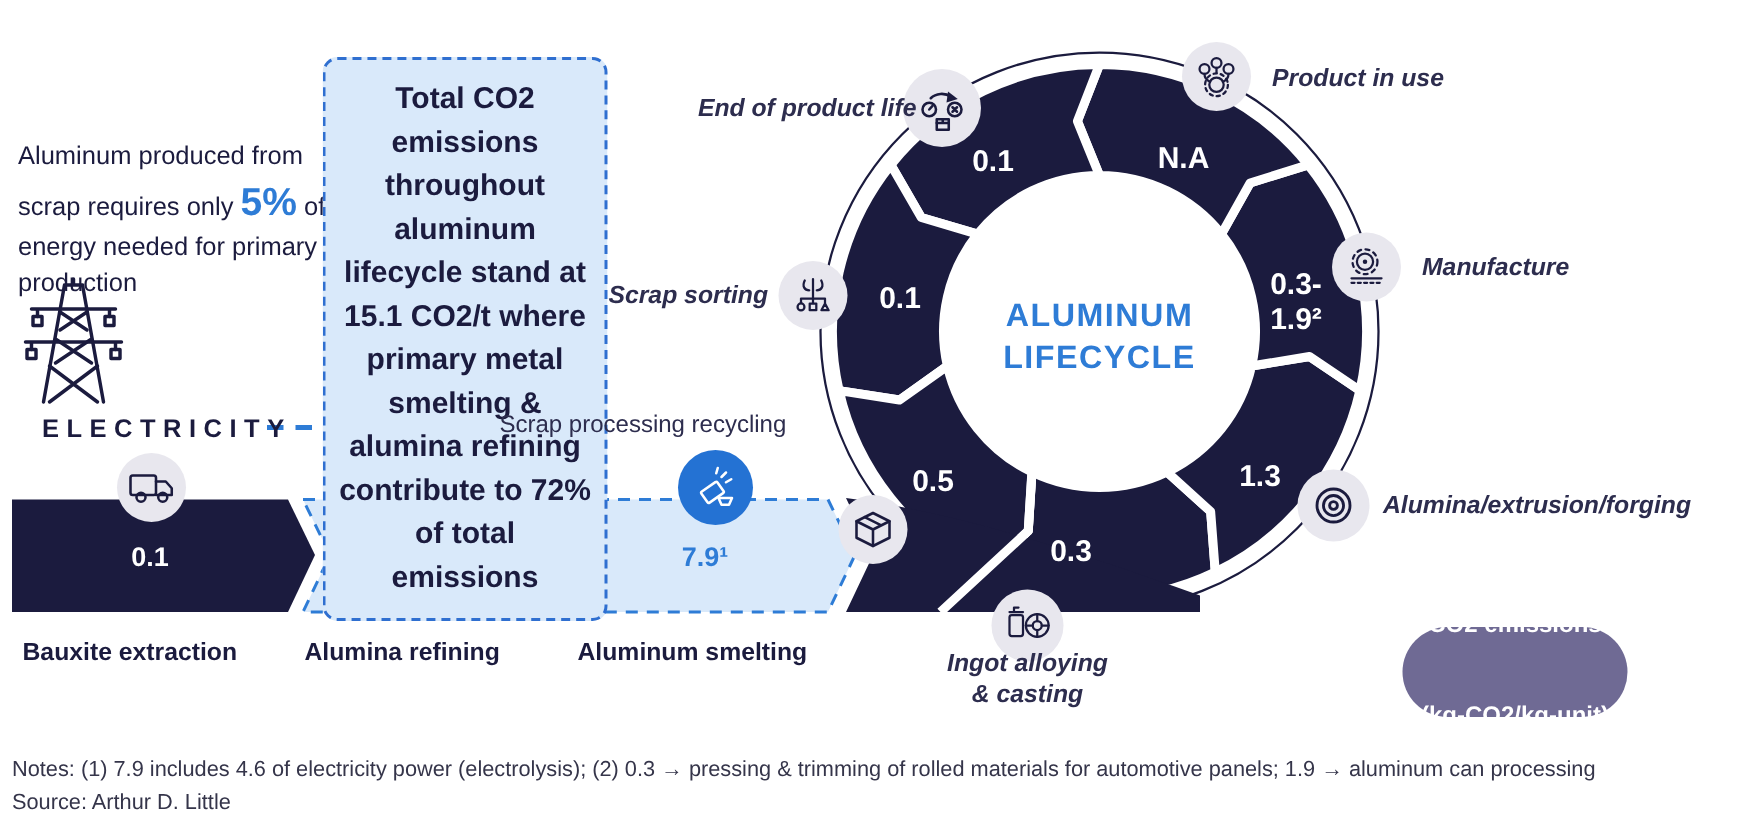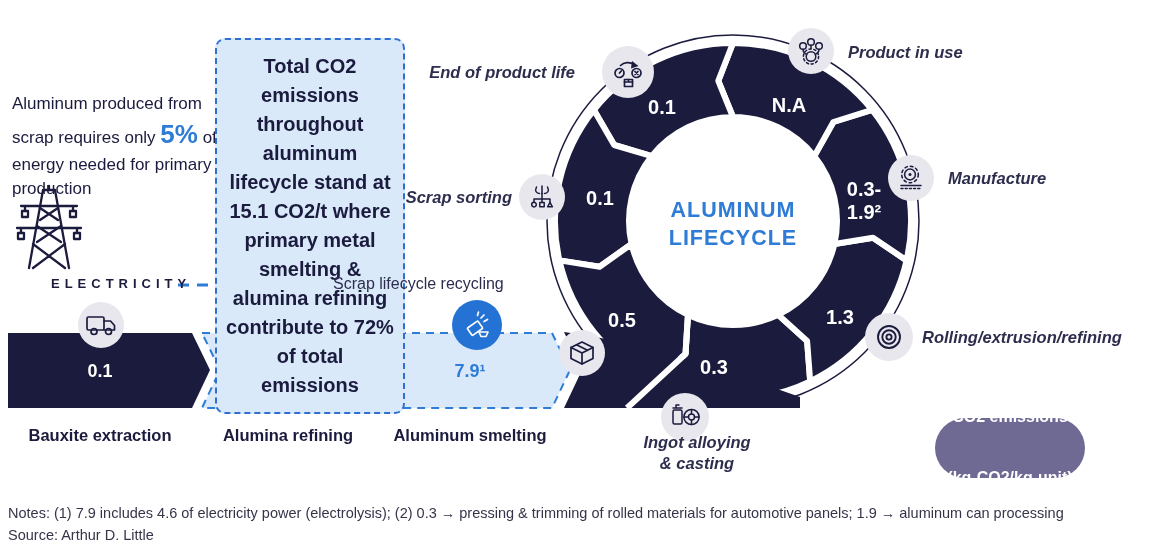--- a/index.html
+++ b/index.html
@@ -22,22 +22,22 @@
   .runs .big{font-size:26px;font-weight:700;}
   .callout{
     background:var(--lightblue);
     border:2px dashed #2f6fd0;border-radius:10px;
     font-size:20px;font-weight:700;line-height:1.45;text-align:center;
     padding:12px 8px;box-sizing:border-box;
   }
   .stage-label{font-size:16.5px;font-weight:600;color:#2d2d4e;white-space:nowrap;font-style:italic;}
   .stage-label.wrap{white-space:normal;text-align:center;line-height:1.25;}
   .stage-label.right{text-align:right;}
-  .flow-label{font-size:16.5px;font-weight:700;color:var(--navy);text-align:center;white-space:nowrap;}
-  .electricity{font-size:13px;font-weight:700;letter-spacing:5px;color:var(--navy);white-space:nowrap;margin-left:23px;}
+  .flow-label{font-size:16.5px;font-weight:700;color:var(--navy);white-space:nowrap;}
+  .electricity{font-size:17px;font-weight:700;letter-spacing:5px;color:var(--navy);white-space:nowrap;}
   .arrow-target{font-size:16px;font-weight:500;color:#2d2d4e;white-space:nowrap;}
   .badge{
     background:var(--badge);color:#fff;border-radius:30px;
     font-size:16px;font-weight:700;text-align:center;line-height:1.3;
     display:flex;flex-direction:column;justify-content:center;gap:40px;
   }
   .notes{font-size:14.5px;color:#35354a;line-height:1.5;}
   text{font-family:"Liberation Sans","DejaVu Sans",sans-serif;}
   .seg{fill:var(--navy);stroke:#ffffff;stroke-width:6;stroke-linejoin:round;}
   .val{fill:#ffffff;font-size:20px;font-weight:700;text-anchor:middle;}
@@ -204,32 +204,32 @@
 
     <text class="ctr" x="733" y="217">ALUMINUM</text>
     <text class="ctr" x="733" y="245">LIFECYCLE</text>
   </svg>
 
   <div class="abs runs" style="left:12px;top:92px;width:216px;"><span class="navy">Aluminum produced from scrap requires only </span><span class="blue big">5%</span><span class="navy"> of energy needed for primary production</span></div>
 
   <div class="abs callout" style="left:215px;top:38px;width:190px;"><span class="navy">Total CO2 emissions throughout </span><span class="blue">aluminum lifecycle</span><span class="navy"> stand at </span><span class="blue">15.1 CO2/t</span><span class="navy"> where </span><span class="blue">primary metal smelting &amp; alumina refining</span><span class="navy"> contribute to </span><span class="blue">72%</span><span class="navy"> of total emissions</span></div>
 
   <div class="abs electricity" style="left:28px;top:276px;">ELECTRICITY</div>
-  <div class="abs arrow-target" style="left:333px;top:275px;">Scrap lifecycle recycling</div>
+  <div class="abs arrow-target" style="left:333px;top:275px;">Scrap processing recycling</div>
 
   <div class="abs flow-label" style="left:15px;top:426px;width:170px;">Bauxite extraction</div>
   <div class="abs flow-label" style="left:203px;top:426px;width:170px;">Alumina refining</div>
   <div class="abs flow-label" style="left:385px;top:426px;width:170px;">Aluminum smelting</div>
 
-  <div class="abs stage-label right" style="left:400px;top:63px;width:175px;">End of product life</div>
+  <div class="abs stage-label right" style="left:436px;top:63px;width:175px;">End of product life</div>
   <div class="abs stage-label" style="left:848px;top:43px;">Product in use</div>
   <div class="abs stage-label" style="left:948px;top:169px;">Manufacture</div>
-  <div class="abs stage-label" style="left:922px;top:328px;">Rolling/extrusion/refining</div>
+  <div class="abs stage-label" style="left:922px;top:328px;">Alumina/extrusion/forging</div>
   <div class="abs stage-label right" style="left:398px;top:188px;width:114px;">Scrap sorting</div>
-  <div class="abs stage-label wrap" style="left:625px;top:432px;width:120px;margin-left:12px;">Ingot alloying &amp; casting</div>
+  <div class="abs stage-label wrap" style="left:625px;top:432px;width:120px;">Ingot alloying &amp; casting</div>
 
   <div class="abs badge" style="left:935px;top:418px;width:150px;height:60px;">
     <div>CO2 emissions</div>
     <div>(kg-CO2/kg-unit)</div>
   </div>
 
   <div class="abs notes" style="left:8px;top:503px;width:1158px;">
     <div>Notes: (1) 7.9 includes 4.6 of electricity power (electrolysis); (2) 0.3 → pressing &amp; trimming of rolled materials for automotive panels; 1.9 → aluminum can processing</div>
     <div>Source: Arthur D. Little</div>
   </div>

